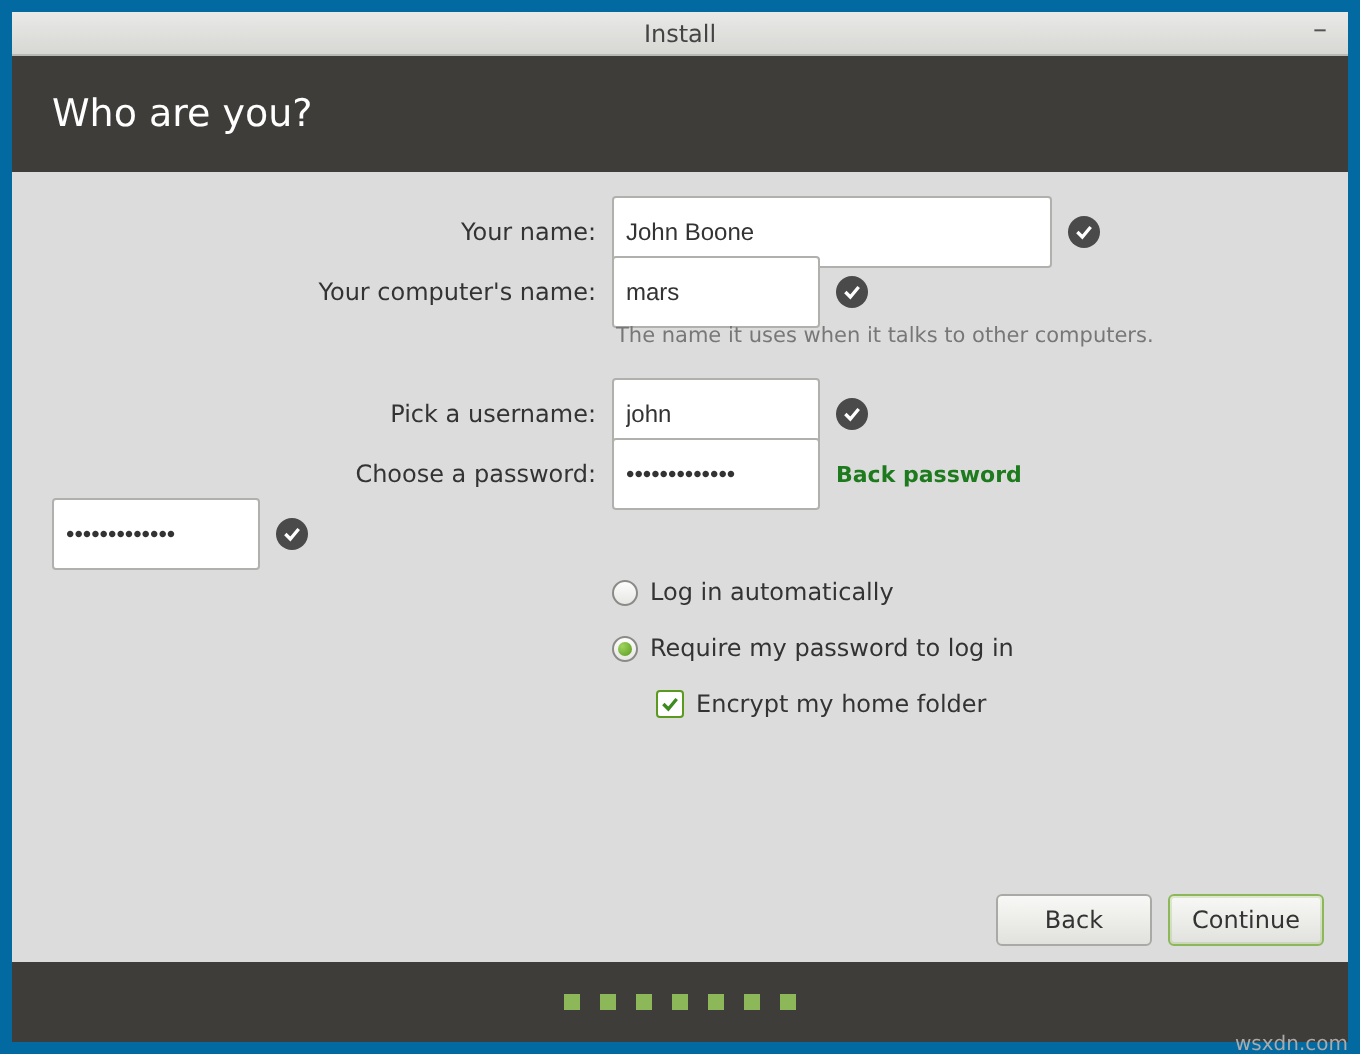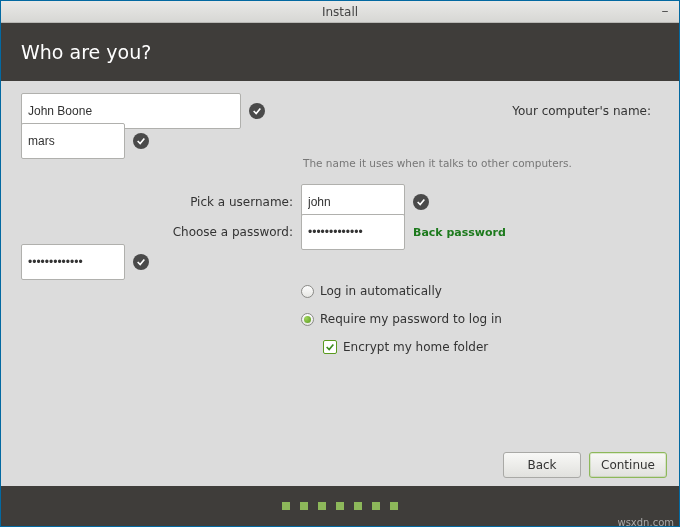--- a/index.html
+++ b/index.html
@@ -8,21 +8,21 @@
       font-size: 12px;
       background: #fff;
       width: 680px;
       height: 527px;
       overflow: hidden;
     }
     .window {
       width: 680px;
       height: 527px;
       background: #d9d9d9;
-      border: 1px solid #0369a1;
+      border: 6px solid #0369a1;
       display: flex;
       flex-direction: column;
     }
     .titlebar {
       height: 22px;
       background: linear-gradient(#e9e9e7, #d7d7d4);
       border-bottom: 1px solid #b8b8b5;
       display: flex;
       align-items: center;
       justify-content: center;
@@ -162,20 +162,21 @@
     <span class="win-btn">–</span>
   </div>
 
   <div class="header">
     <span>Who are you?</span>
   </div>
 
   <div class="content">
     <div class="form">
 
+      <div class="label">Your name:</div>
       <div class="field-row">
         <input type="text" class="w220" value="John Boone" style="">
         <span class="check-icon">
           <svg viewBox="0 0 12 12">
               <path d="M2 6 L5 9 L10 3" stroke="#fff" stroke-width="2" fill="none"></path>
             </svg>
         </span>
       </div>
 
       <div class="label">Your computer's name:</div>

